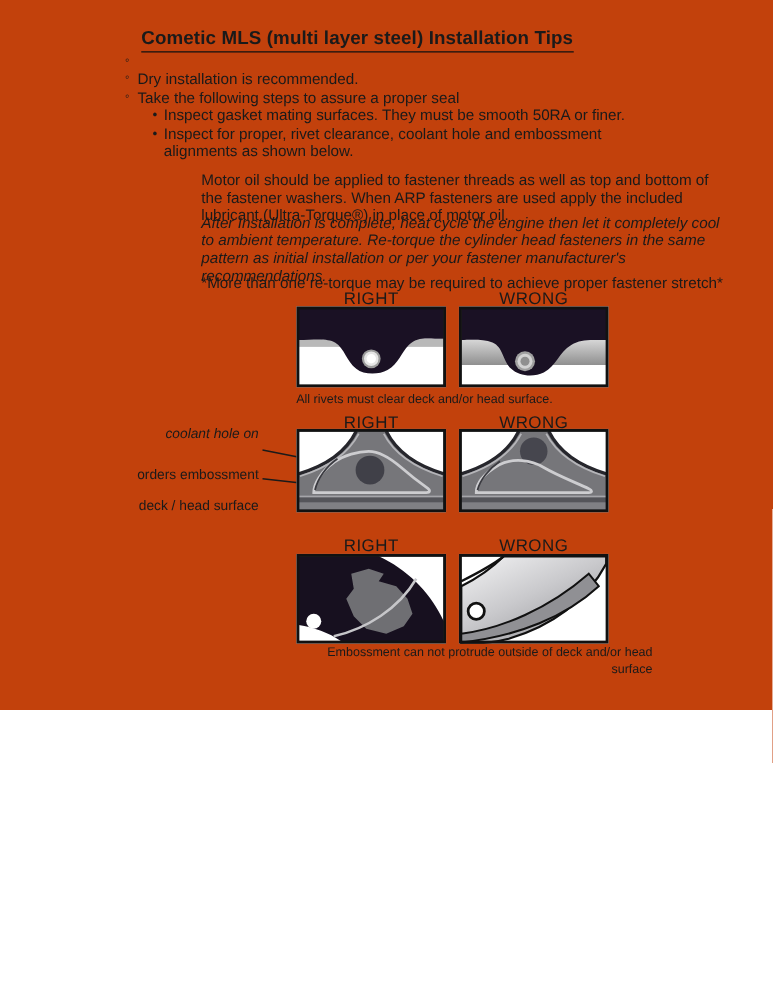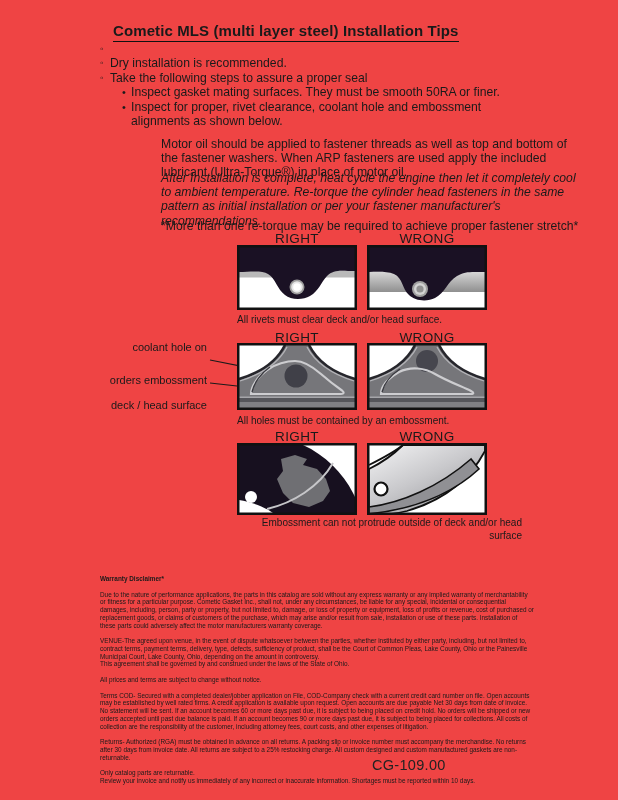--- a/index.html
+++ b/index.html
@@ -1,17 +1,17 @@
 <!DOCTYPE html>
 <html><head>
 <meta charset="utf-8">
 <style>
   html,body{margin:0;padding:0;background:#ffffff;}
   .page{
-    position:relative;width:618px;height:800px;background:#ef4444;overflow:hidden;
+    position:relative;width:618px;height:568px;background:#c2410c;overflow:hidden;
     font-family:"Liberation Sans", sans-serif;color:#1a1a1a;
   }
   .abs{position:absolute;}
   
   .doc-title{top:22px;left:113px;font-size:15px;font-weight:bold;
     border-bottom:1.6px solid #111;padding-bottom:2px;letter-spacing:.1px;}
   
   .tips{top:42px;left:100px;width:440px;font-size:12.2px;line-height:14.4px;}
   .b-row{display:flex;}
   .b-dot{width:10px;flex:0 0 10px;font-size:10px;line-height:14.4px;}
@@ -98,21 +98,21 @@
       <circle cx="53" cy="44" r="6" fill="#d2d2d2"></circle>
       <circle cx="53" cy="44" r="3.6" fill="#8f8f8f"></circle>
       <rect x="1.25" y="1.25" width="117.5" height="62.5" fill="none" stroke="#111" stroke-width="2.5"></rect>
     </svg>
   </div>
   <div class="abs fig-cap" style="top:314px;width:300px;">All rivets must clear deck and/or head surface.</div>
 
   <div class="abs fig-h" style="top:330px;left:237px;">RIGHT</div>
   <div class="abs fig-h" style="top:330px;left:367px;">WRONG</div>
 
-  <div class="abs fig2-label" style="top:342px;">coolant hole on</div>
+  <div class="abs fig2-label" style="top:342px;font-style:italic;">coolant hole on</div>
   <div class="abs fig2-label" style="top:353px;margin-top:47px;">deck / head surface</div>
   <div class="abs fig2-label" style="top:375px;">orders embossment</div>
 
   <svg class="abs" style="top:340px;left:100px;" width="210" height="60" viewBox="0 0 210 60">
     <line x1="110" y1="20" x2="196" y2="37" stroke="#1a1a1a" stroke-width="1.1"></line>
     <line x1="110" y1="43" x2="155" y2="48" stroke="#1a1a1a" stroke-width="1.1"></line>
   </svg>
 
   <div class="abs fig-box" style="top:343px;left:237px;">
     <svg width="120" height="67" viewBox="0 0 120 67">
@@ -145,21 +145,20 @@
       <path d="M70,4 Q82,27 117,38" fill="none" stroke="#b5b5b9" stroke-width="1.3"></path>
       <rect x="2" y="53.5" width="116" height="1.5" fill="#a5a5a9"></rect>
       <rect x="2" y="55" width="116" height="4" fill="#55555a"></rect>
       <rect x="2" y="59" width="116" height="6" fill="#808084"></rect>
       <circle cx="60" cy="18" r="11" fill="#46464e"></circle>
       <path d="M14,51 C14,44 20,36 32,29 C44,23 58,25 68,31 C80,38 96,44 104,48 C107,49.5 107,51 104,51 L17,51 C14.5,51 14,51 14,51 Z" fill="none" stroke="#cdcdd0" stroke-width="2.2"></path>
       <path d="M15,49 C17,41 24,32 33,26" fill="none" stroke="#3a3a40" stroke-width="1.4"></path>
       <rect x="1.25" y="1.25" width="117.5" height="64.5" fill="none" stroke="#111" stroke-width="2.5"></rect>
     </svg>
   </div>
-  <div class="abs fig-cap" style="top:415px;width:300px;">All holes must be contained by an embossment.</div>
 
   <div class="abs fig-h" style="top:429px;left:237px;">RIGHT</div>
   <div class="abs fig-h" style="top:429px;left:367px;">WRONG</div>
 
   <div class="abs fig-box" style="top:443px;left:237px;">
     <svg width="120" height="72" viewBox="0 0 120 72">
       <rect x="0" y="0" width="120" height="72" fill="#ffffff"></rect>
       <path d="M2,2 L66,2 C88,12 106,30 116,50 L118,54 L118,70 L36,70 C26,63 14,59 2,57 Z" fill="#17101f"></path>
       <path d="M44,16 L58,12 L70,16 L66,22 L80,26 L89,36 L93,48 L86,58 L72,64 L56,60 L46,50 L40,36 L46,28 Z" fill="#6f6f73"></path>
       <path d="M30,66 C56,60 82,44 96,20" fill="none" stroke="#c6c6c9" stroke-width="2"></path>

